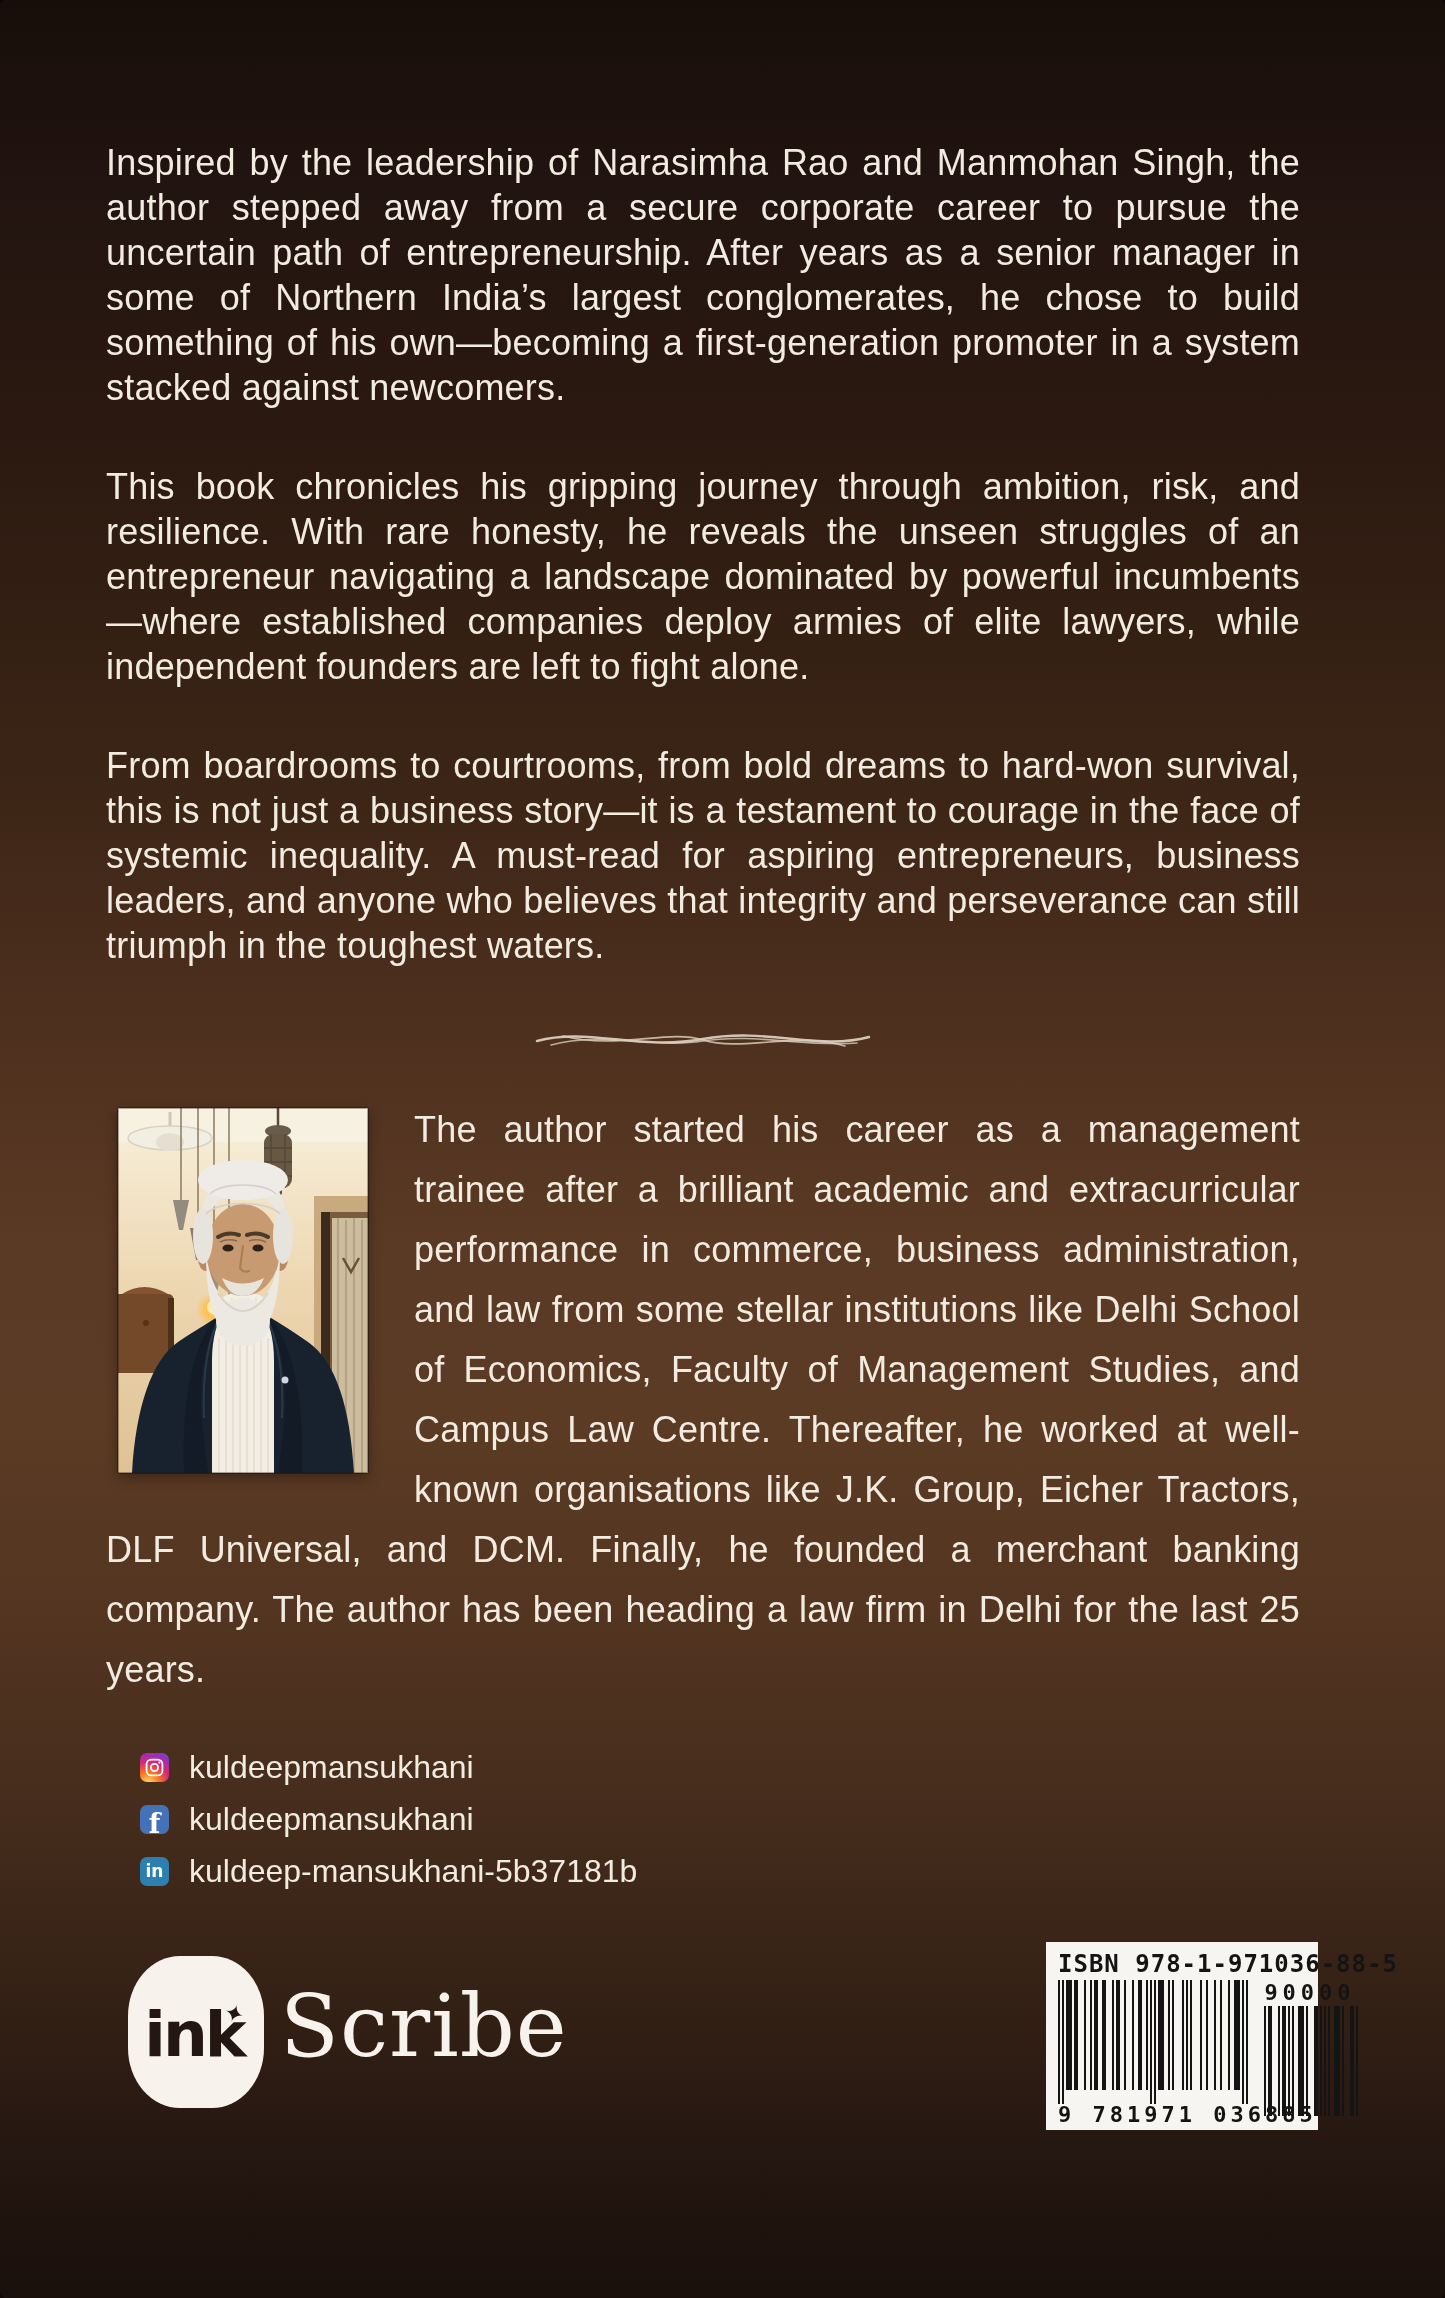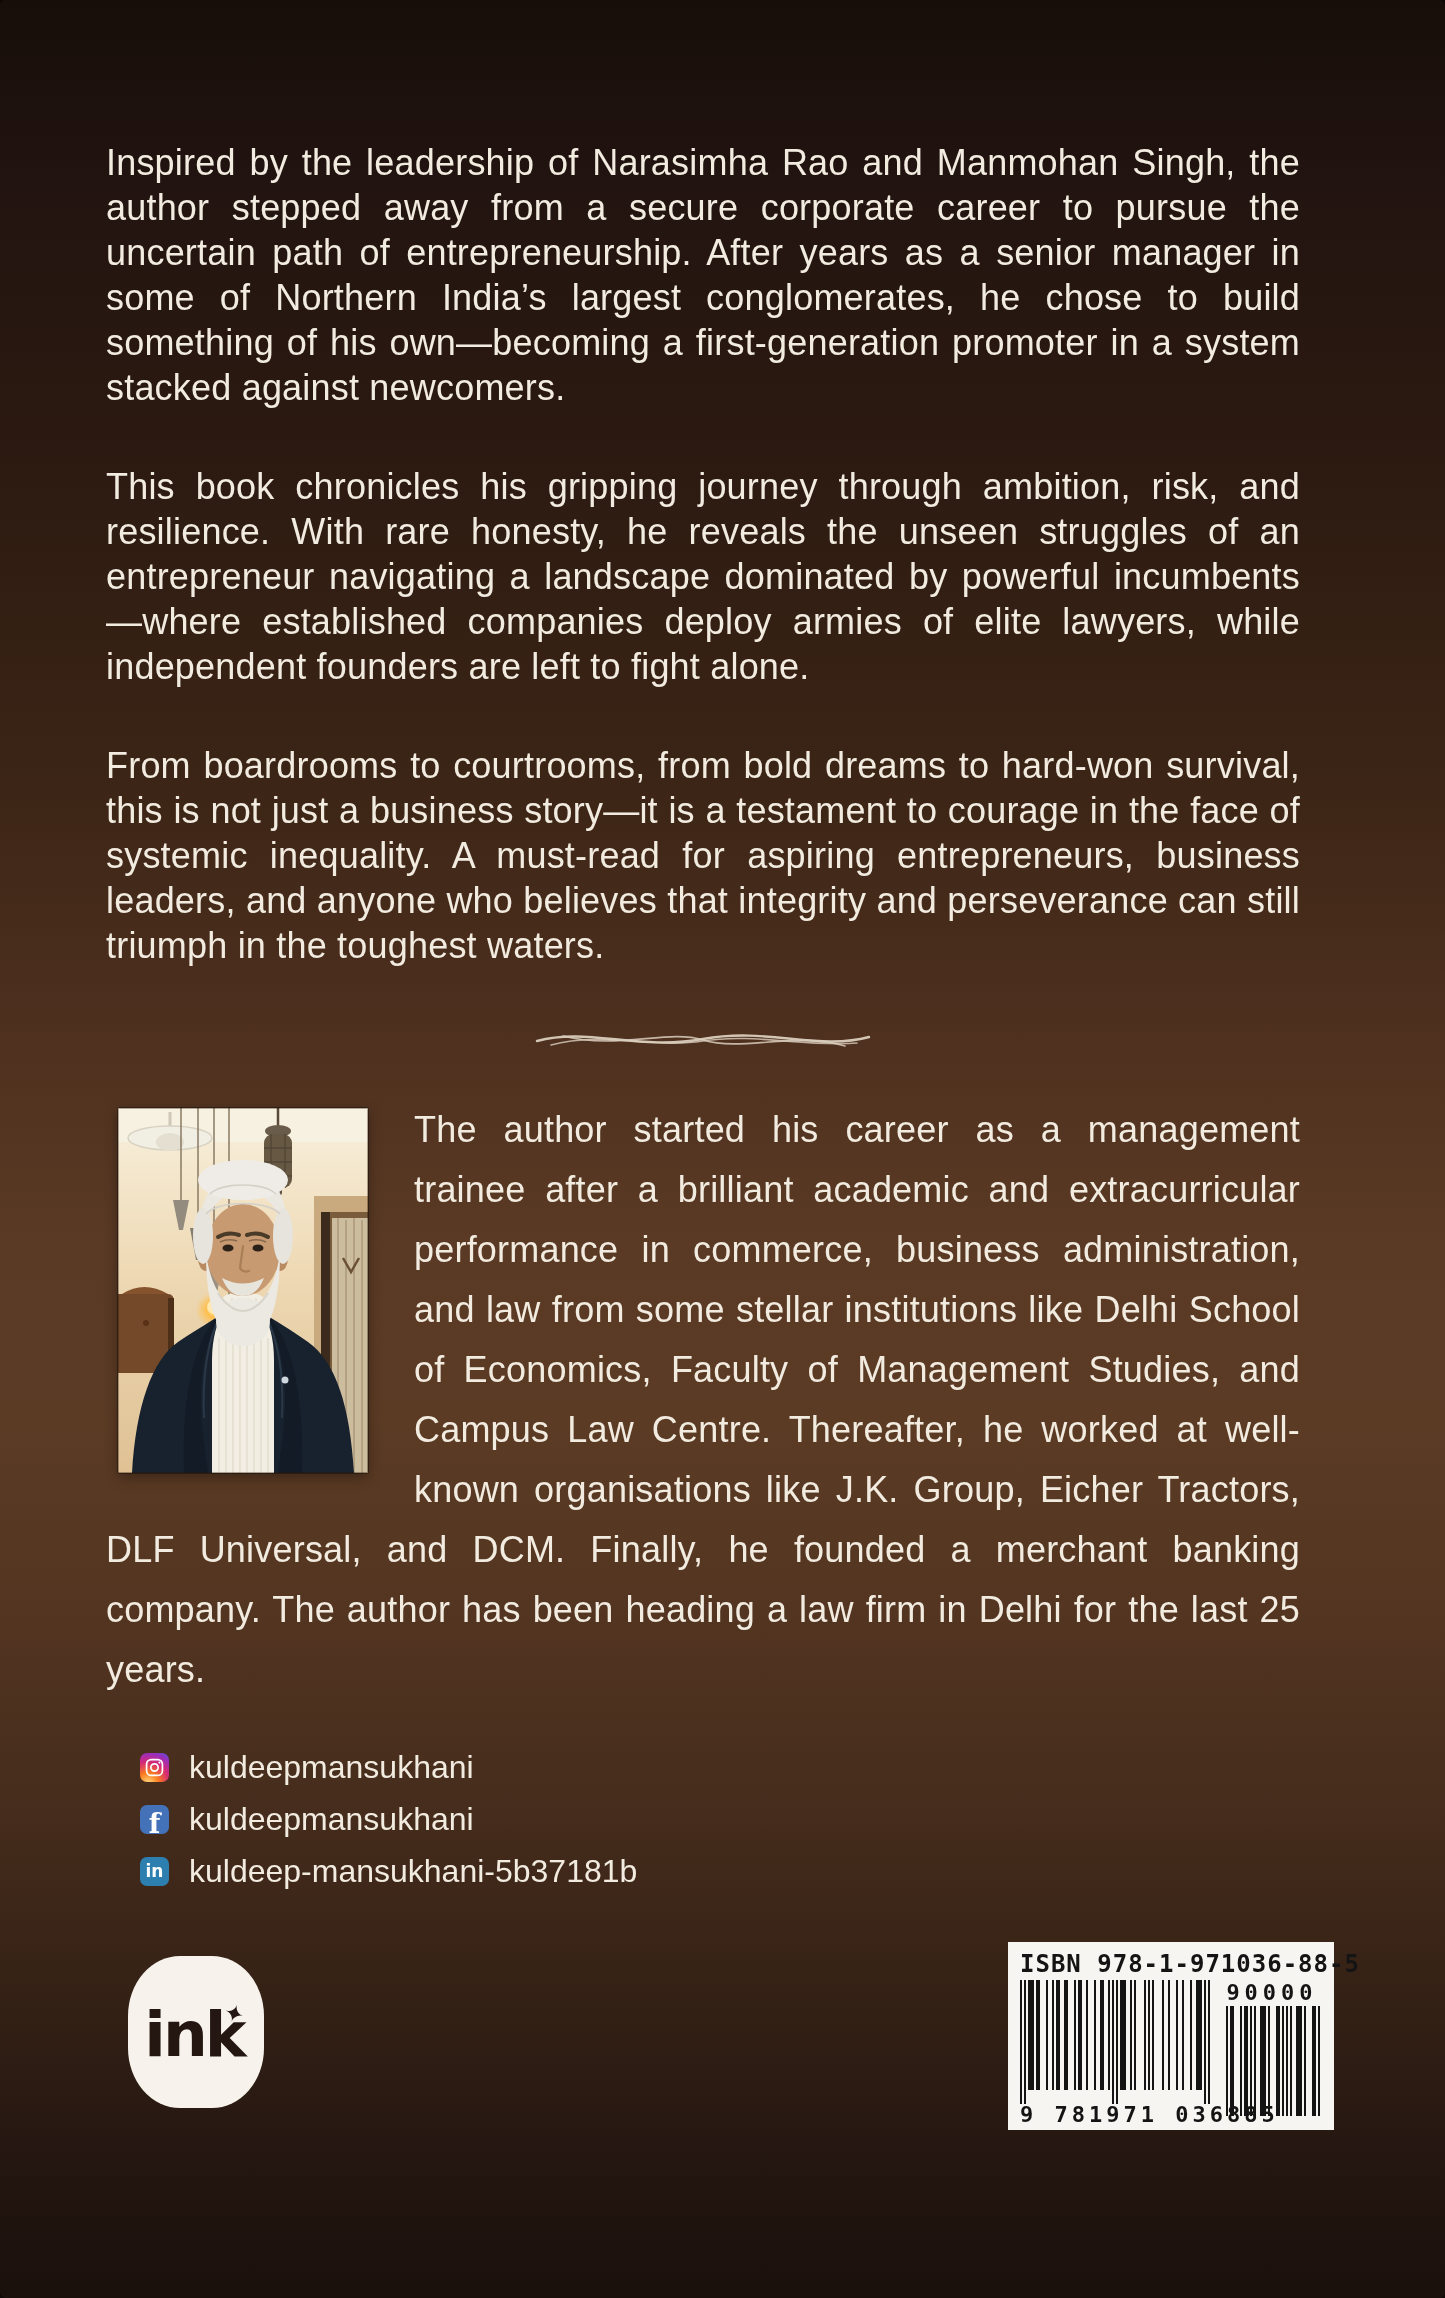--- a/index.html
+++ b/index.html
@@ -104,22 +104,22 @@
     position:absolute;right:20px;top:46px;
     font-size:24px;color:#241711;line-height:1;
     transform:rotate(18deg);
   }
   .scribe{
     font-family:"DejaVu Serif","Liberation Serif",serif;
     font-size:86px;color:#f7f3ec;letter-spacing:1px;
     position:relative;top:-6px;
   }
   .barcode-panel{
-    position:absolute;left:1008px;top:1942px;
-    width:326px;height:188px;
+    position:absolute;left:1046px;top:1942px;
+    width:272px;height:188px;
     background:#f7f5f1;
     box-sizing:border-box;
     padding:8px 12px 6px 12px;
     color:#141414;
   }
   .isbn-line{
     font-family:"DejaVu Sans Mono","Liberation Mono",monospace;
     font-weight:bold;font-size:24px;letter-spacing:1px;
     text-align:center;white-space:nowrap;
   }
@@ -289,20 +289,21 @@
         <span class="handle">kuldeep-mansukhani-5b37181b</span>
       </li>
     </ul>
   </div>
 
   <div class="publisher">
     <span class="ink-badge">
       <span class="ink-text">ink</span>
       <span class="ink-star">✦</span>
     </span>
+    <span class="scribe">Scribe</span>
   </div>
 
   <div class="barcode-panel">
     <div class="isbn-line">ISBN 978-1-971036-88-5</div>
     <div class="bars-row">
       <div class="main-code">
         <svg id="ean13-svg" width="192" height="124" viewBox="0 0 192 124">
             <rect x="0" y="0" width="2" height="124" fill="#141414"></rect>
             <rect x="4" y="0" width="2" height="124" fill="#141414"></rect>
             <rect x="8" y="0" width="2" height="110" fill="#141414"></rect>

